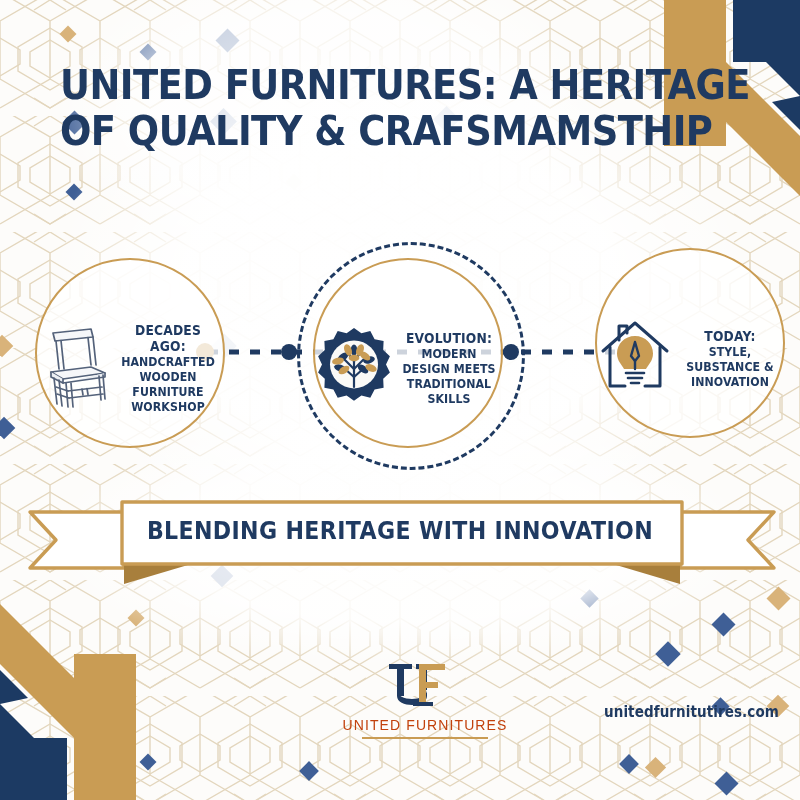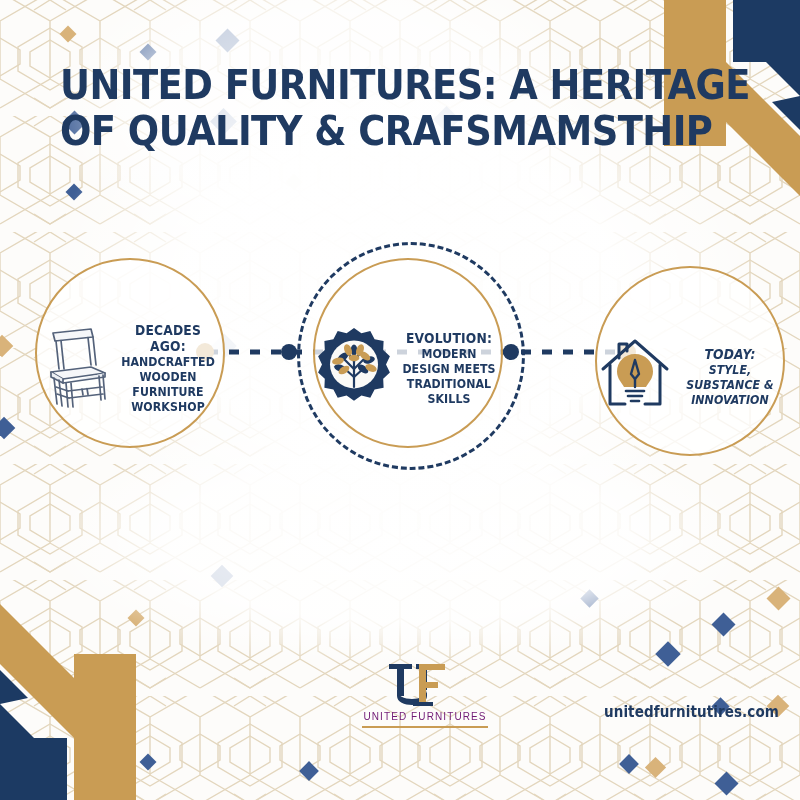--- a/index.html
+++ b/index.html
@@ -151,25 +151,25 @@
   
   .logo-block {
     position: absolute;
     left: 330px;
     top: 662px;
     width: 190px;
     text-align: center;
   }
   .logo-mark { height: 46px; }
   .logo-word {
-    margin-top: 3px;
+    margin-top: 9px;
     font-family: "Liberation Sans", sans-serif;
-    font-size: 10px;
+    font-size: 14px;
     letter-spacing: 1.1px;
-    color: #701a75;
+    color: #c2410c;
   }
   .logo-rule {
     margin: 4px auto 0;
     width: 126px;
     height: 2px;
     background: #c99c54;
   }
 
   .site-url {
     position: absolute;
@@ -373,21 +373,21 @@
           </svg>
         </div>
         <div class="node-text">
           <div class="node-head">EVOLUTION:</div>
           <div class="node-sub">MODERN DESIGN MEETS</div>
           <div class="node-sub">TRADITIONAL SKILLS</div>
         </div>
       </div>
     </div>
 
-    <div class="node" style="left:595px; top:266px;font-style:italic;">
+    <div class="node" style="left:595px; top:248px;">
       <div class="node-circle ring-gold"></div>
       <div class="node-inner">
         <div class="node-icon">
           <svg width="80" height="76" viewBox="0 0 80 76">
             <g fill="none" stroke="#1f3a61" stroke-width="3" stroke-linejoin="round" stroke-linecap="round">
               <path d="M8 33 L40 5 L72 33"></path>
               <path d="M15 29 L15 68 L30 68"></path>
               <path d="M65 29 L65 68 L50 68"></path>
               <path d="M24 22 L24 8 L32 8 L32 15"></path>
             </g>
@@ -406,20 +406,34 @@
           </svg>
         </div>
         <div class="node-text">
           <div class="node-head">TODAY:</div>
           <div class="node-sub">STYLE, SUBSTANCE &amp;</div>
           <div class="node-sub">INNOVATION</div>
         </div>
       </div>
     </div>
 
+    <div class="banner">
+      <svg style="position:absolute;left:-110px;top:-6px;" width="780" height="92" viewBox="0 0 780 92">
+
+        <path d="M18 18 L112 18 L112 74 L18 74 L44 46 Z" fill="#ffffff" stroke="#c99c54" stroke-width="3.4" stroke-linejoin="round"></path>
+
+        <path d="M762 18 L668 18 L668 74 L762 74 L736 46 Z" fill="#ffffff" stroke="#c99c54" stroke-width="3.4" stroke-linejoin="round"></path>
+
+        <path d="M112 68 L112 90 L186 68 Z" fill="#a87f3c"></path>
+        <path d="M668 68 L668 90 L594 68 Z" fill="#a87f3c"></path>
+
+        <path d="M110 8 L670 8 L670 70 L110 70 Z" fill="#ffffff" stroke="#c99c54" stroke-width="3.4" stroke-linejoin="round"></path>
+      </svg>
+      <div class="banner-label">BLENDING HERITAGE WITH INNOVATION</div>
+    </div>
 
     <div class="logo-block">
       <div class="logo-mark">
         <svg width="92" height="48" viewBox="0 0 92 48">
 
           <g fill="#1f3a61">
             <rect x="18" y="2" width="7" height="32"></rect>
             <rect x="41" y="2" width="7" height="26"></rect>
             <path d="M18 28 C18 40 48 40 48 28 L48 34 C48 46 18 46 18 34 Z"></path>
             <rect x="10" y="2" width="23" height="5"></rect>

